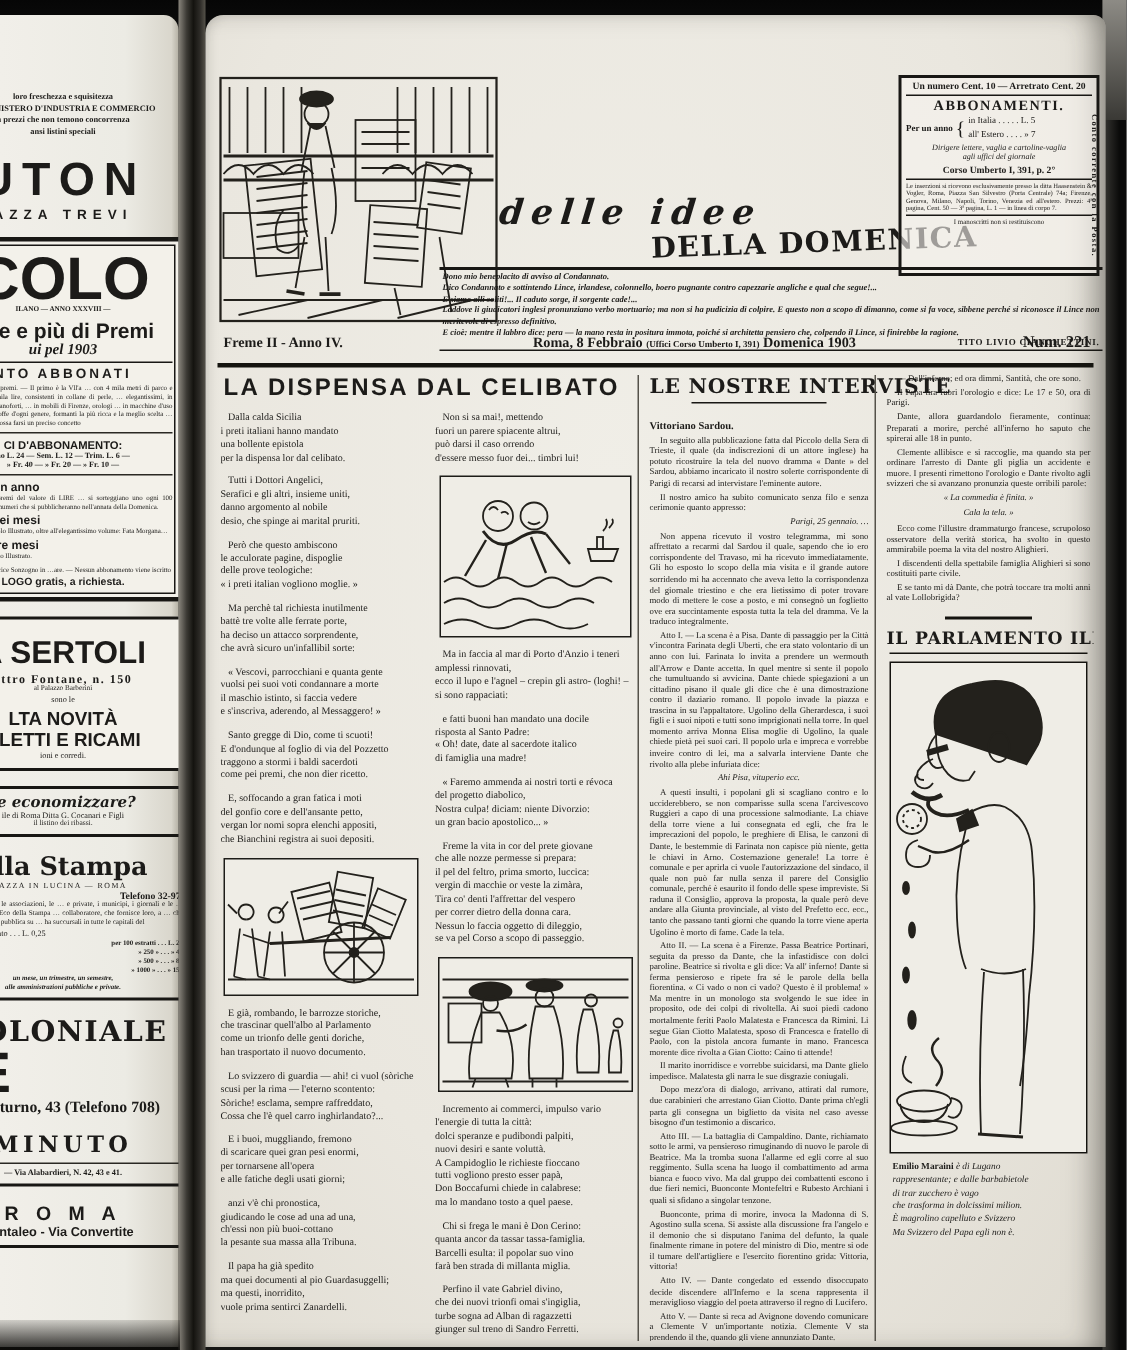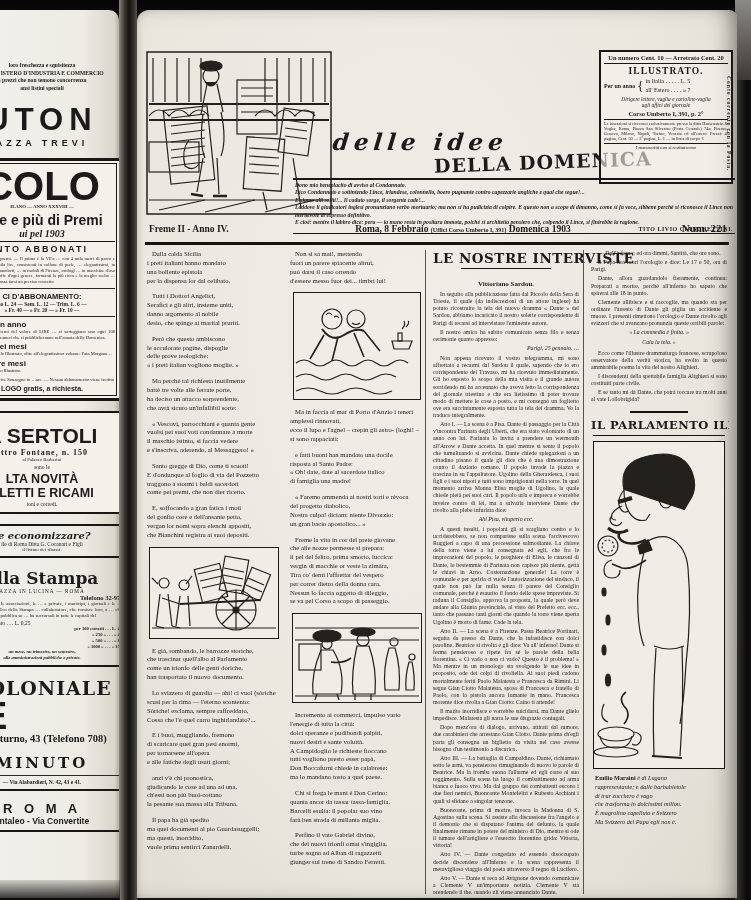--- a/index.html
+++ b/index.html
@@ -74,21 +74,21 @@
   .pair{width:278px;}
   .headline1{font-family:"Liberation Sans",sans-serif;font-weight:bold;font-size:16px;
     letter-spacing:1.5px;white-space:nowrap;margin:0 0 7px 2px;}
   .pair-cols{display:flex;gap:9px;}
   .pcol{width:134px;}
   .poem{font-size:6.7px;line-height:1.32;white-space:pre-line;margin:0 0 7px;text-indent:5px;}
   .col3{width:158px;border-left:1px solid #55524a;padding:0 4px 0 7px;box-sizing:border-box;}
   .col4{width:146px;border-left:1px solid #55524a;padding:0 2px 0 7px;box-sizing:border-box;}
   .headline2{font-family:"DejaVu Serif",serif;font-weight:bold;font-size:13.5px;letter-spacing:.5px;
     text-align:center;white-space:nowrap;margin:0 0 2px;}
-  .byline{font-weight:bold;font-size:7px;text-align:center;margin:11px 0 3px;}
+  .byline{font-weight:bold;font-size:7px;margin:11px 0 3px;}
   .bl-rule{height:1px;background:#181714;margin:0 28px 3px;}
   .para{font-size:5.85px;line-height:1.22;text-align:justify;text-indent:7px;margin:0 0 2px;}
   .p-right{text-align:right;font-style:italic;text-indent:0;margin:2px 0 3px;}
   .p-center{text-align:center;font-style:italic;text-indent:0;margin:2px 0 3px;}
   .p-pre{white-space:pre-line;text-align:left;}
   .illus-box{border:1px solid #1d1c18;margin:3px auto 8px;display:block;background:#efede6;}
   .parl-rule-short{width:58px;height:2px;background:#14130f;margin:8px auto 5px;}
   .headline3{font-family:"DejaVu Serif",serif;font-weight:bold;font-size:11.5px;letter-spacing:.5px;
     text-align:center;white-space:nowrap;margin:0 0 3px;}
   .parl-rule{height:1px;background:#14130f;margin:0 2px 5px;}
@@ -256,21 +256,21 @@
             <line x1="148" y1="108" x2="156" y2="158"></line>
         </g>
       </svg>
     </div>
 
     <div class="mast-sub1">delle idee</div>
     <div class="mast-sub2">DELLA DOMENICA</div>
 
     <div class="abo-box">
       <div class="abo-price">Un numero Cent. 10 — Arretrato Cent. 20</div>
-      <div class="abo-title">ILLUSTRATO.</div>
+      <div class="abo-title">ABBONAMENTI.</div>
       <div class="abo-row">
         <span class="lbl">Per un anno</span>
         <span class="brace">{</span>
         <span class="vals">
             <span style="display:block">in Italia . . . . . L. 5</span>
             <span style="display:block">all' Estero . . . . » 7</span>
           </span>
       </div>
       <div class="abo-dir">Dirigere lettere, vaglia e cartoline-vaglia
 agli uffici del giornale</div>
@@ -297,20 +297,21 @@
         <span>Domenica 1903</span>
       </div>
       <div class="issue">Num. 221</div>
     </div>
     <div class="thick-rule"></div>
   </div>
 
   <div class="columns">
 
     <div class="pair">
+      <div class="headline1">LA DISPENSA DAL CELIBATO</div>
       <div class="pair-cols">
         <div class="pcol">
           <p class="poem">Dalla calda Sicilia
 i preti italiani hanno mandato
 una bollente epistola
 per la dispensa lor dal celibato.</p>
           <p class="poem">Tutti i Dottori Angelici,
 Serafici e gli altri, insieme uniti,
 danno argomento al nobile
 desio, che spinge ai marital pruriti.</p>

